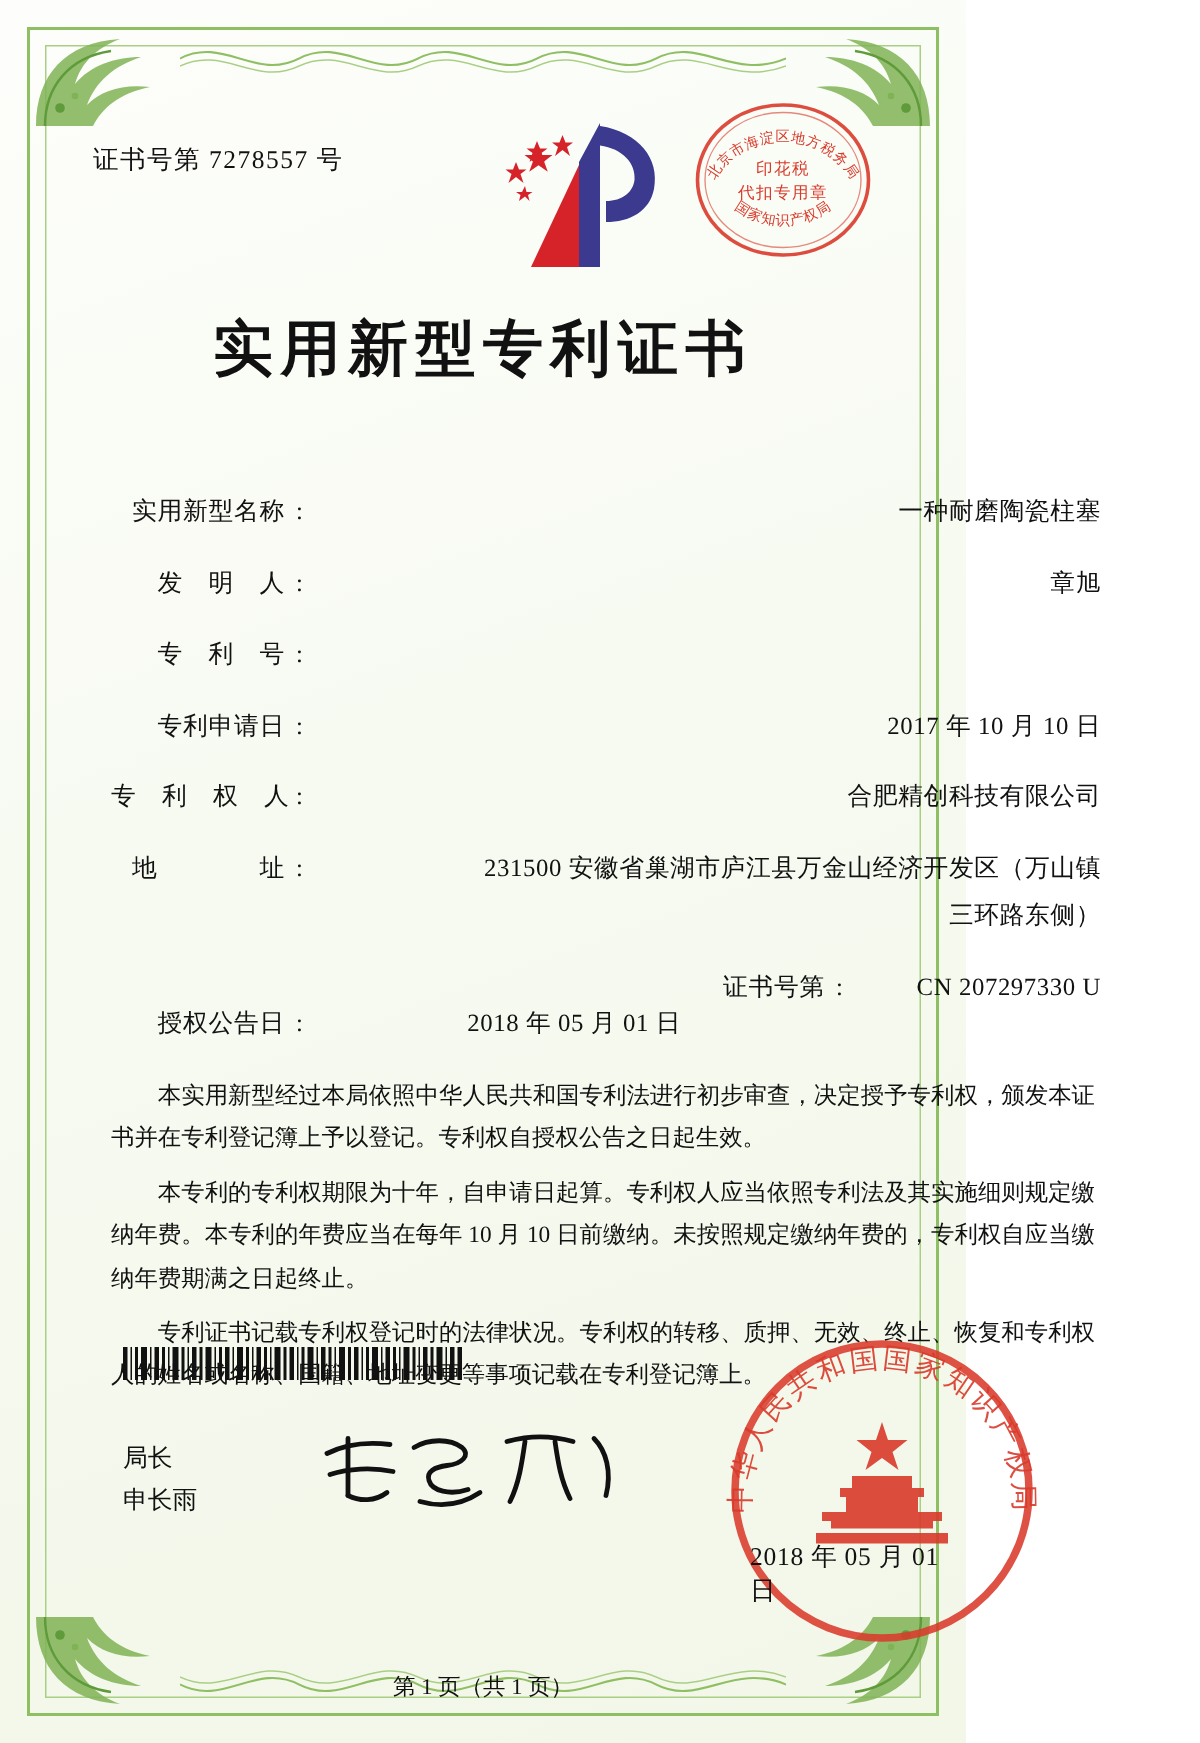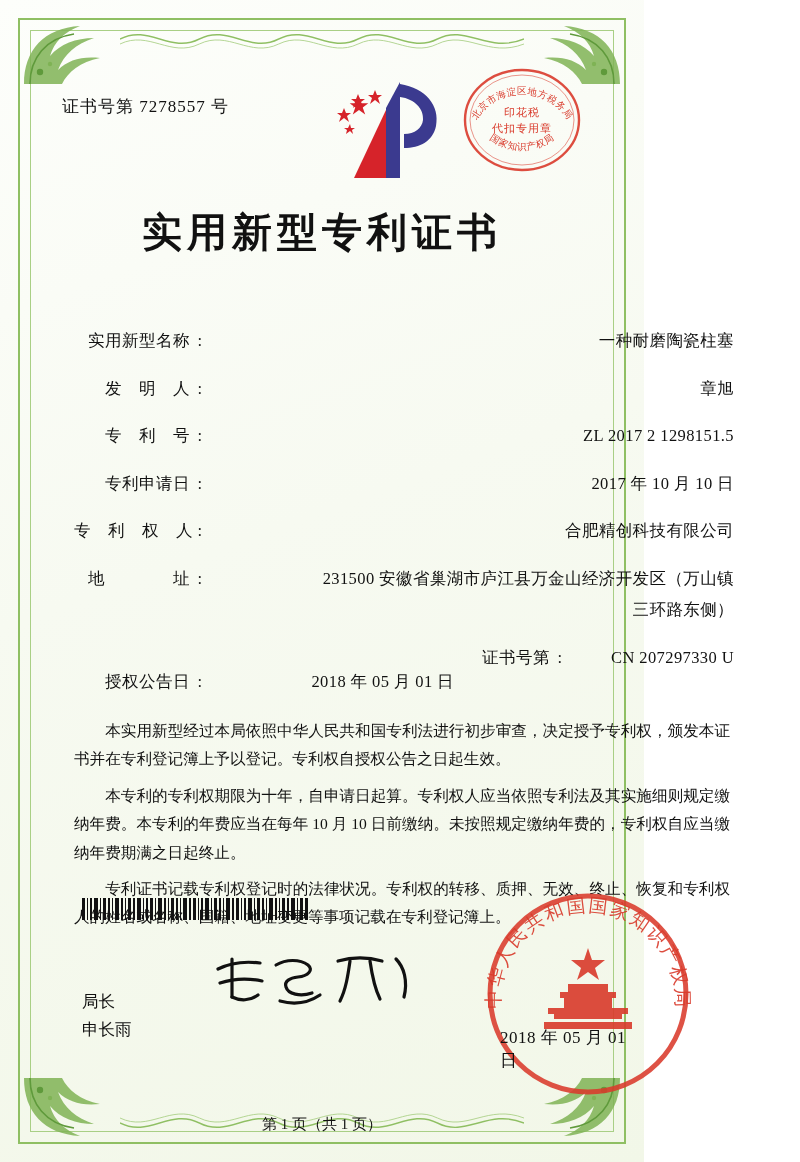--- a/index.html
+++ b/index.html
@@ -181,21 +181,21 @@
     top: 898px;
     width: 226px;
     height: 22px;
   }
   .barcode svg { display: block; }
 
   
   .sig-block {
     position: absolute;
     left: 82px;
-    top: 988px;
+    top: 958px;
     font-size: 16.5px;
     line-height: 1.7;
     color: #111;
   }
   .signature-script {
     position: absolute;
     left: 210px;
     top: 945px;
     width: 210px;
     height: 68px;
@@ -332,21 +332,20 @@
 
     <div class="field-row">
       <span class="field-label">发　明　人</span>
       <span class="field-colon">:</span>
       <span class="field-value">章旭</span>
     </div>
 
     <div class="field-row">
       <span class="field-label">专　利　号</span>
       <span class="field-colon">:</span>
-      <span class="field-value">ZL 2017 2 1298151.5</span>
     </div>
 
     <div class="field-row">
       <span class="field-label">专利申请日</span>
       <span class="field-colon">:</span>
       <span class="field-value">2017 年 10 月 10 日</span>
     </div>
 
     <div class="field-row">
       <span class="field-label">专　利　权　人</span>

